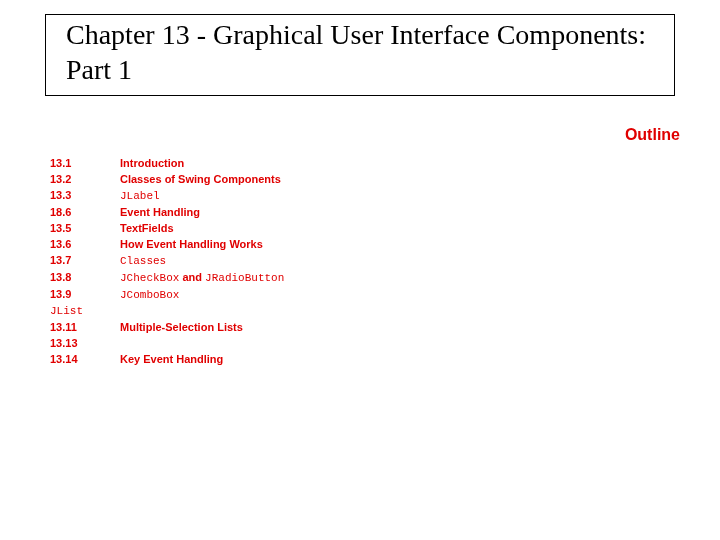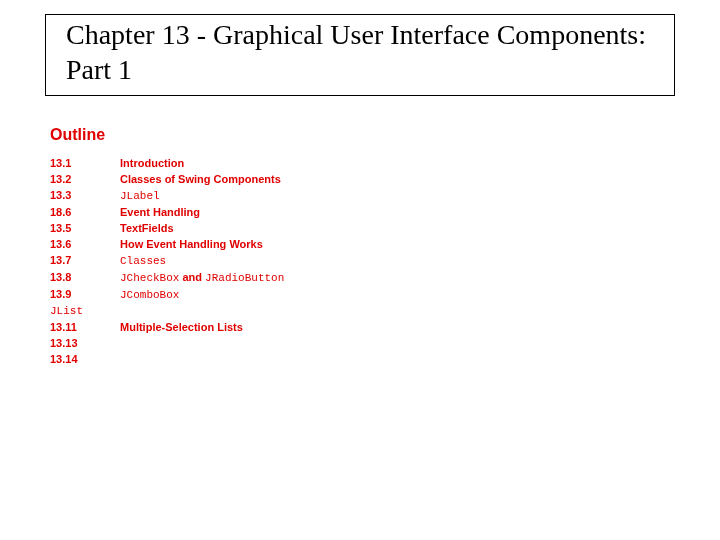--- a/index.html
+++ b/index.html
@@ -26,20 +26,21 @@
     }
     .outline {
       margin-left: 10px;
       font-family: Arial, Helvetica, sans-serif;
     }
     .outline-heading {
       color: #e00000;
       font-weight: bold;
       font-size: 16px;
       margin-bottom: 12px;
+      text-align: right;
     }
     .outline-row {
       color: #e00000;
       font-weight: bold;
       font-size: 11px;
       line-height: 1.45;
       display: flex;
     }
     .num {
       display: inline-block;
@@ -105,15 +106,16 @@
       </div>
       <div class="outline-row">
         <span class="num">13.11</span>
         <span class="label"><span>Multiple-Selection Lists</span></span>
       </div>
       <div class="outline-row">
         <span class="num">13.13</span>
       </div>
       <div class="outline-row">
         <span class="num">13.14</span>
+        <span class="label"><span>Key Event Handling</span></span>
       </div>
     </div>
 </div>
 
 </body></html>

